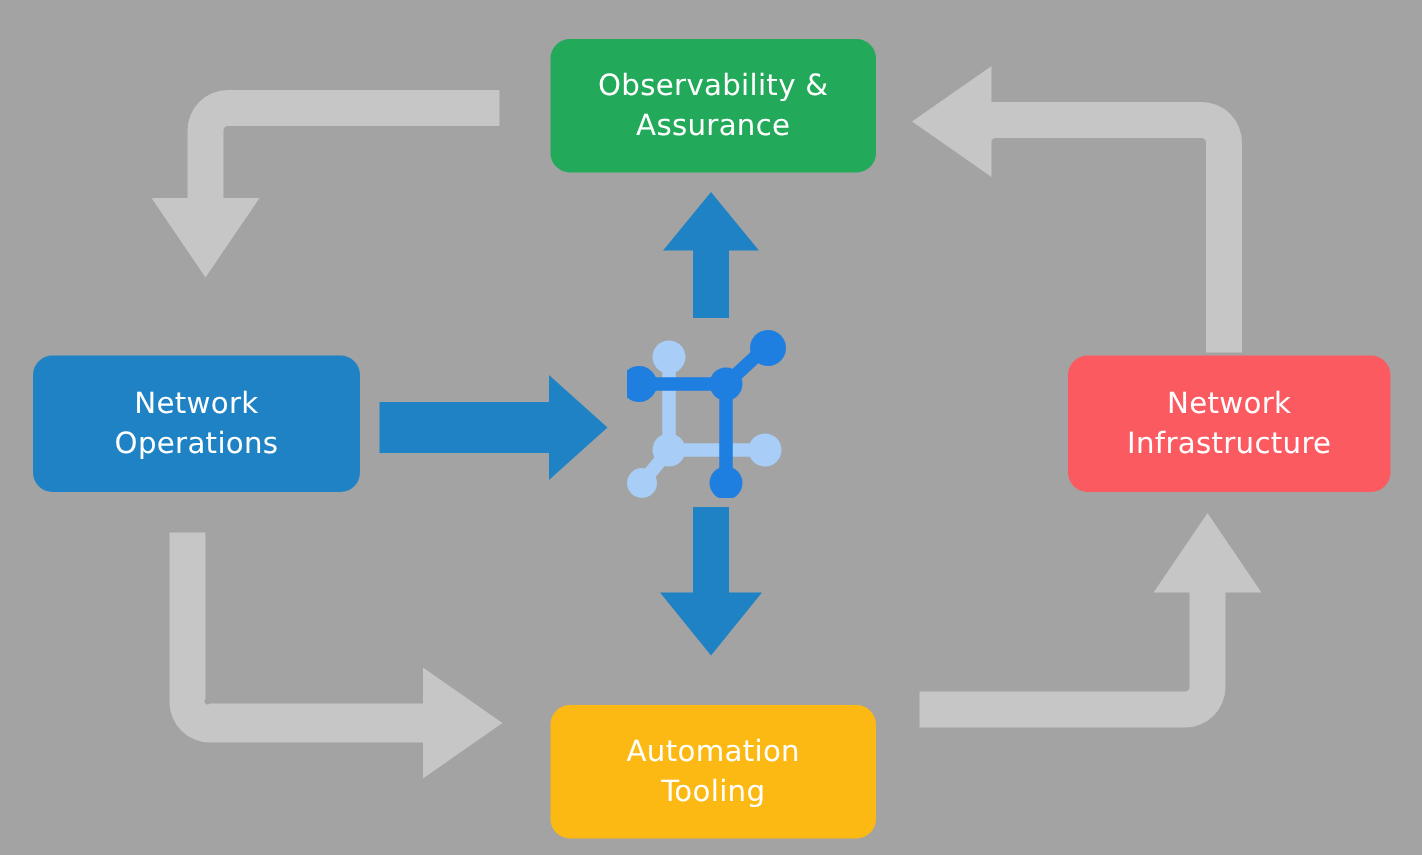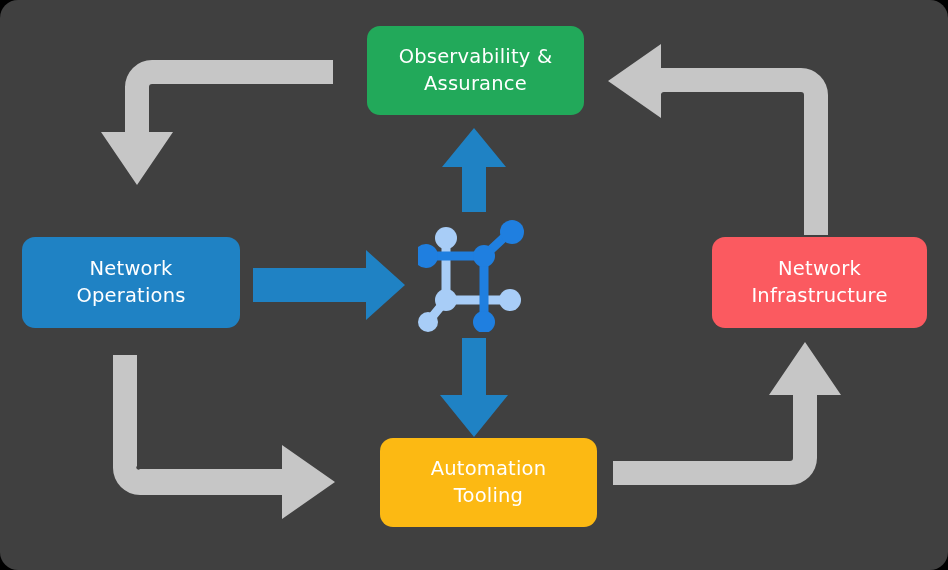--- a/index.html
+++ b/index.html
@@ -27,42 +27,42 @@
     line-height: 1.38;
     font-weight: 400;
     letter-spacing: 0.2px;
     box-sizing: border-box;
     padding: 4px 10px;
     white-space: pre-line;
   }
   #box-observability { left: 367px; top: 26px;  width: 217px; height: 89px;  background: #22a95a; }
   #box-operations    { left: 22px;  top: 237px; width: 218px; height: 91px;  background: #1f82c4; }
   #box-infrastructure{ left: 712px; top: 237px; width: 215px; height: 91px;  background: #fb5a60; }
-  #box-automation    { left: 367px; top: 438px; width: 217px; height: 89px;  background: #fcb913; margin-left: 13px; }
+  #box-automation    { left: 367px; top: 470px; width: 217px; height: 89px;  background: #fcb913; }
 
   .svg-layer {
     position: absolute;
     left: 0;
     top: 0;
     width: 948px;
     height: 570px;
     pointer-events: none;
   }
   .net-icon {
     position: absolute;
     left: 418px;
     top: 218px;
     width: 114px;
     height: 114px;
   }
 </style>
 </head>
 <body>
 
-<div id="canvas" style="background: #404040; border-radius: 18px;">
+<div id="canvas" style="background: #a3a3a3;">
 
   <svg class="svg-layer" viewBox="0 0 948 570" xmlns="http://www.w3.org/2000/svg">
 
     <g>
       <path d="M 333 60 L 152 60 A 27 27 0 0 0 125 87 L 125 132 L 101 132 L 137 185 L 173 132 L 149 132 L 149 87 A 3 3 0 0 1 152 84 L 333 84 Z" fill="#c6c6c6"></path>
     </g>
 
     <g>
       <path d="M 828 235 L 828 95 A 27 27 0 0 0 801 68 L 661 68 L 661 44 L 608 81 L 661 118 L 661 94 A 3 3 0 0 1 664 92 L 801 92 A 3 3 0 0 1 804 95 L 804 235 Z" fill="#c6c6c6"></path>
     </g>

